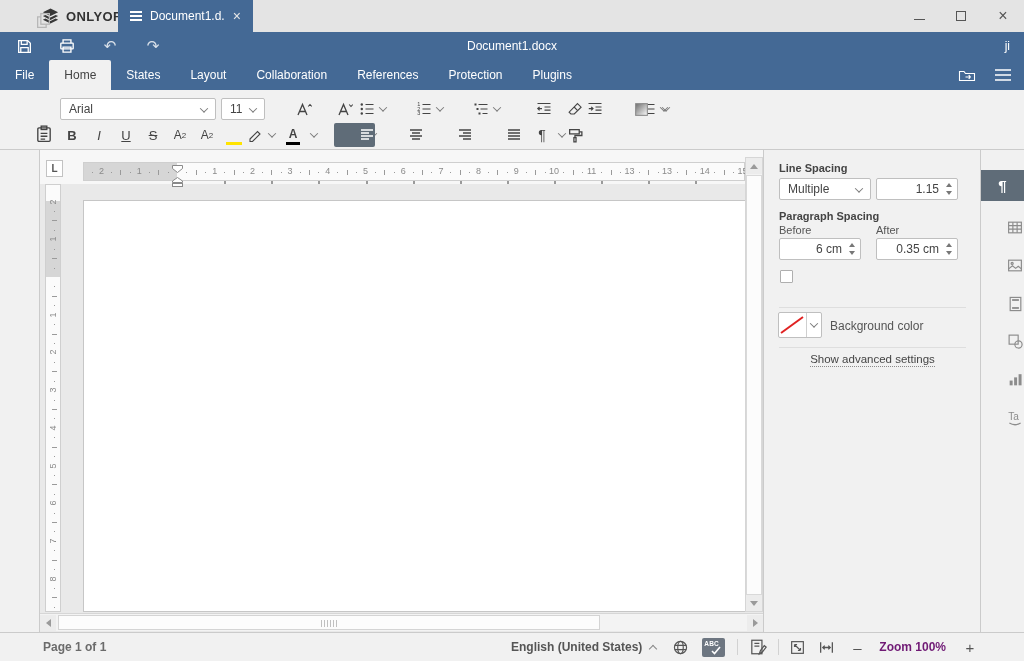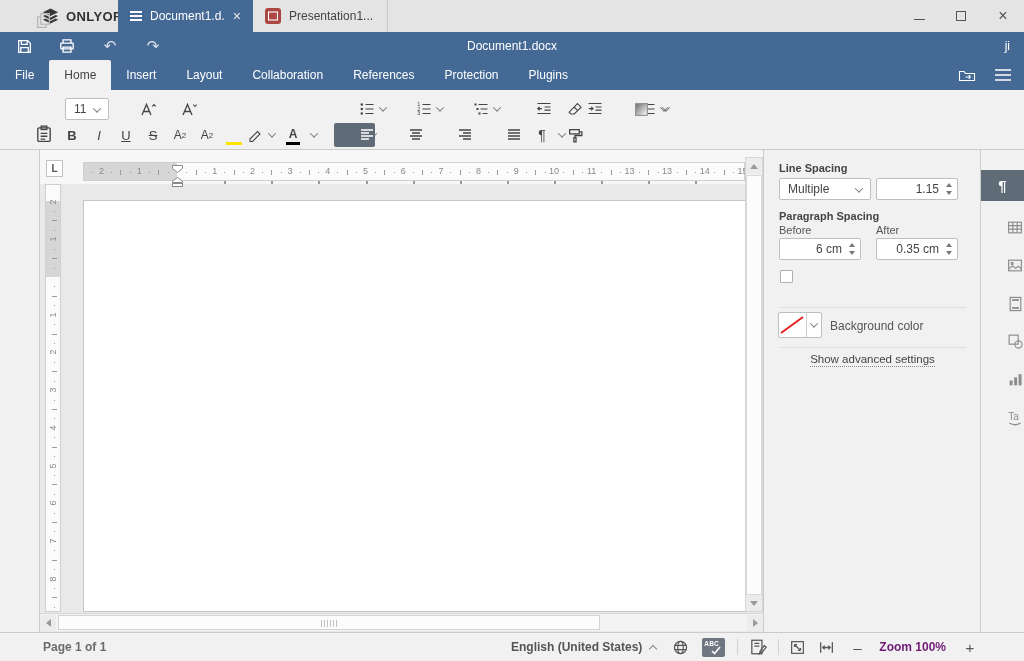--- a/index.html
+++ b/index.html
@@ -153,28 +153,20 @@
     <div class="tabs">
       <div class="tab active">
         <span class="tab-lines">
             <i></i>
             <i></i>
             <i></i>
           </span>
         <span class="tab-label">Document1.d...</span>
         <span class="tab-close">×</span>
       </div>
-      <div class="tab">
-        <span class="ticon pres">
-          <svg width="16" height="16" viewBox="0 0 16 16">
-              <rect x="3.5" y="4" width="9" height="8" fill="none" stroke="#fff" stroke-width="1.1"></rect>
-            </svg>
-        </span>
-        <span class="tab-label">Presentation1...</span>
-      </div>
     </div>
     <div class="winctrl">
       <div class="wbtn">
           <span class="wmin"></span>
         </div>
       <div class="wbtn">
           <span class="wmax"></span>
         </div>
       <div class="wbtn wclose">
           <span>×</span>
@@ -205,21 +197,21 @@
       <span class="hicon dim uglyph">↶</span>
       <span class="hicon dim uglyph">↷</span>
     </div>
     <div class="doc-title">Document1.docx</div>
     <div class="user-initials">ji</div>
   </div>
 
   <div class="menurow">
     <div class="mitem">File</div>
     <div class="mitem active">Home</div>
-    <div class="mitem">Insert</div>
+    <div class="mitem">States</div>
     <div class="mitem">Layout</div>
     <div class="mitem">Collaboration</div>
     <div class="mitem">References</div>
     <div class="mitem">Protection</div>
     <div class="mitem">Plugins</div>
     <div class="menu-right">
       <span class="hicon">
         <svg width="22" height="18" viewBox="0 0 18 16">
             <g fill="none" stroke="#fff" stroke-width="1.1">
           <path d="M1.5 4.5h4.5l1.5 2h9v7H1.5z"></path>
@@ -256,20 +248,24 @@
           <rect x="2.5" y="2.5" width="11" height="12" rx="1"></rect>
               <rect x="5.5" y="1" width="5" height="3"></rect>
               <path d="M5 7.5h6M5 10h6M5 12.5h4"></path>
         </g>
           </svg>
       </span>
     </div>
     <div class="tsep" style="left:46px;"></div>
 
     <div class="tb-row" style="left:60px;top:6px;">
+      <div class="combo" style="width:156px;">
+        <span>Arial</span>
+        <span class="chev"></span>
+      </div>
       <div class="combo" style="width:44px;margin-left:5px;">
         <span>11</span>
         <span class="chev"></span>
       </div>
       <div class="tool" style="margin-left:6px;">
         <span class="ic">
           <svg width="16" height="15" viewBox="0 0 16 15">
               <g stroke="currentColor" fill="none" stroke-width="1.3">
                 <path d="M2 13L6.5 2.5 11 13M3.8 9.5h5.4"></path>
                 <path d="M12.2 4.5l1.8-2 1.8 2" stroke-width="1.1"></path>

